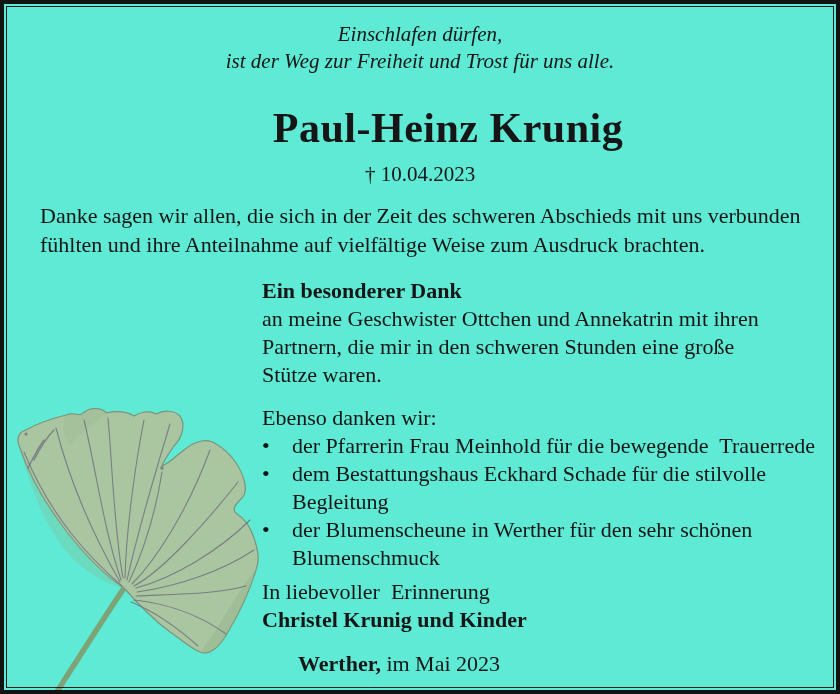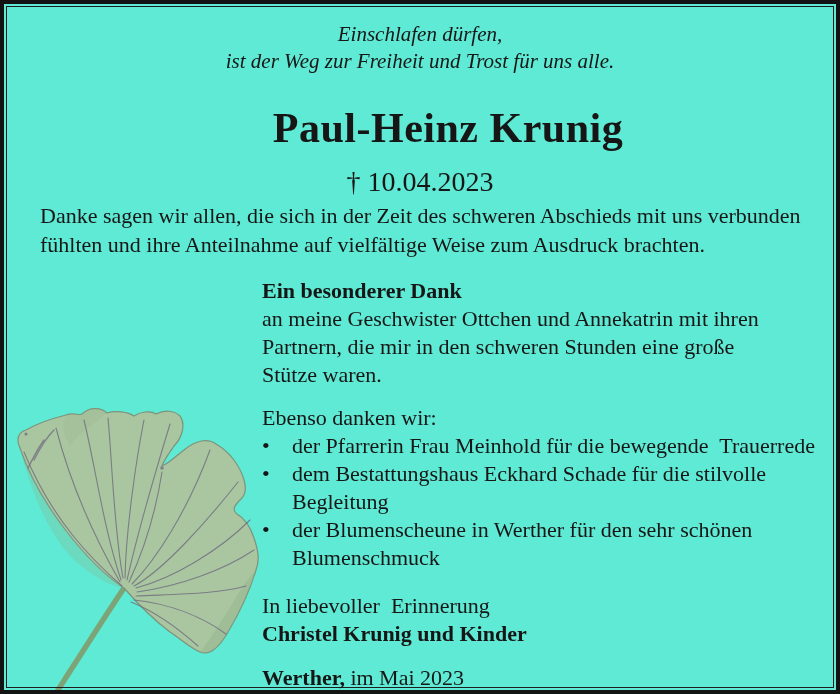--- a/index.html
+++ b/index.html
@@ -21,39 +21,39 @@
     position:absolute;top:21px;left:0;width:100%;
     text-align:center;font-style:italic;
     font-size:21px;line-height:26.5px;z-index:4;
   }
   .name{
     position:absolute;top:104px;left:0;width:100%;
     text-align:center;font-weight:bold;
     font-size:42px;line-height:48px;letter-spacing:.5px;z-index:4;padding-left:28px;
   }
   .death-date{
-    position:absolute;top:170px;left:0;width:100%;
-    text-align:center;font-size:28px;line-height:24px;z-index:4;
+    position:absolute;top:162px;left:0;width:100%;
+    text-align:center;font-size:21px;line-height:24px;z-index:4;
   }
   .para1{
     position:absolute;top:202px;left:40px;width:780px;
     font-size:22px;line-height:28.5px;z-index:4;
   }
   .indent-col{
     position:absolute;top:277px;left:262px;width:562px;
     font-size:22px;line-height:28px;z-index:4;
   }
   .bold{font-weight:bold;}
   .special-text{width:505px;}
   .ebenso{margin-top:15px;}
   .li{display:flex;align-items:flex-start;}
   .bullet{width:30px;flex:none;}
   .li-text{width:540px;}
-  .closing1{margin-top:20px;}
-  .place-line{margin-top:16px;}
+  .closing1{margin-top:6px;}
+  .place-line{margin-top:16px;margin-left:36px;}
 
   .leaf-wrap{position:absolute;left:4px;top:390px;width:288px;height:304px;z-index:1;}
   .leaf-body{stroke:#7d937c;stroke-width:1.2;}
   .shade{fill:#8fb085;stroke:none;}
   .vein{fill:none;stroke:#6e6b7e;stroke-width:1.1;opacity:.8;stroke-linecap:round;}
   .pencil{fill:none;stroke:#72707f;stroke-width:1.4;opacity:.8;stroke-linecap:round;}
   .stem{fill:none;stroke-width:5.5;stroke-linecap:round;}
 </style>
 </head>
 <body>

